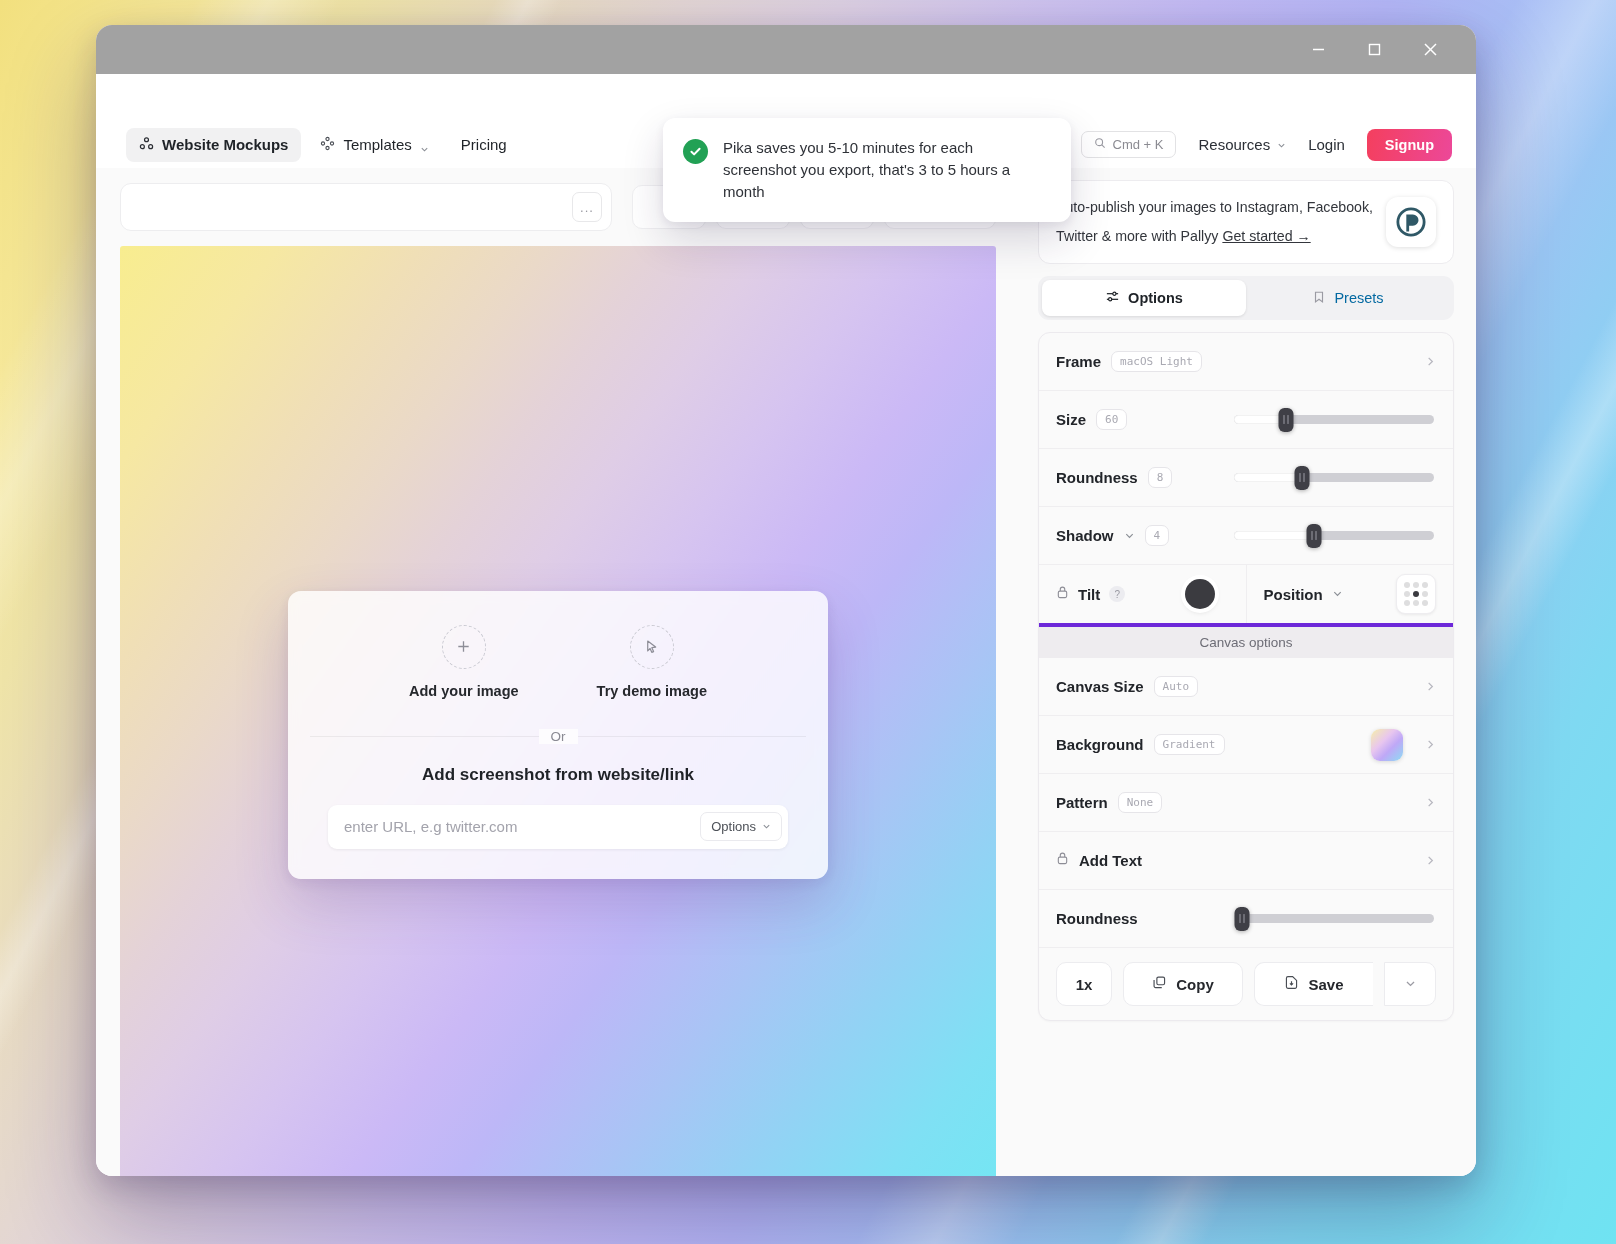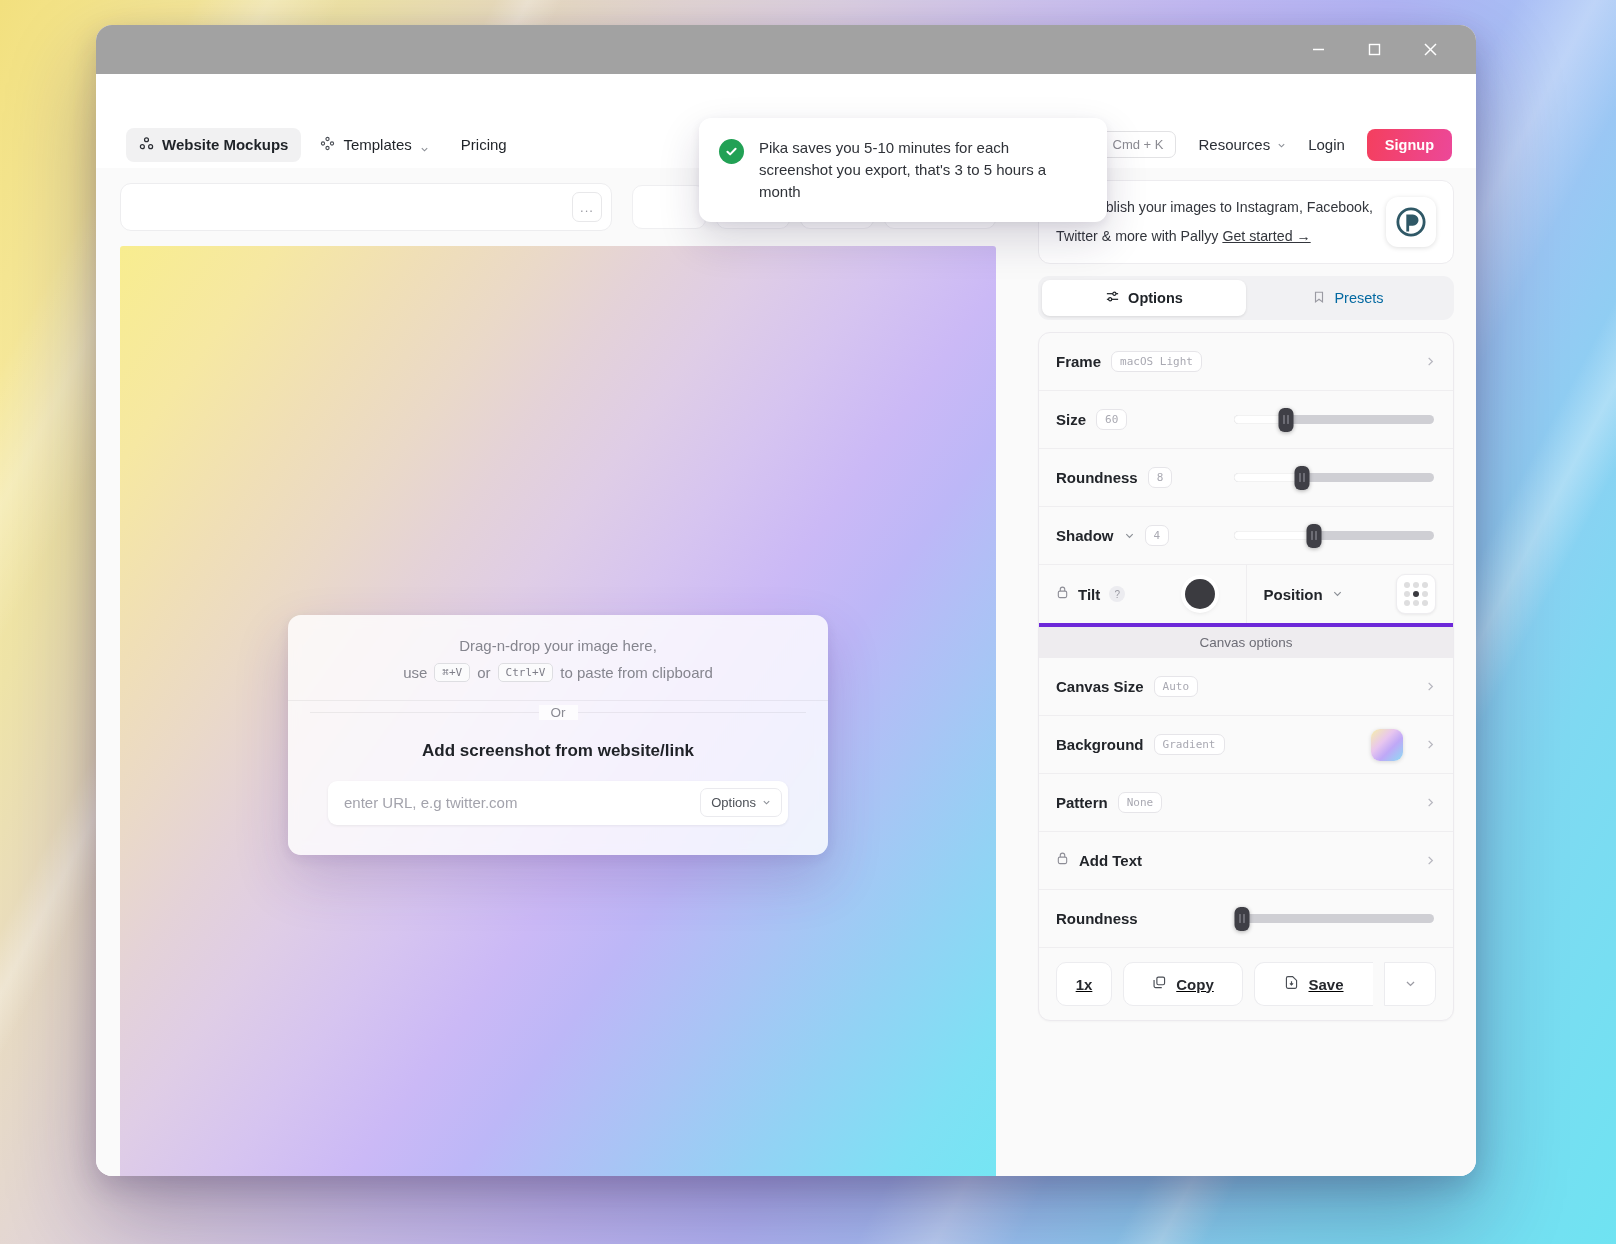--- a/index.html
+++ b/index.html
@@ -228,34 +228,34 @@
   }
   .switch.off { background:#d6d6da; }
   .switch.on { background:#fff; box-shadow:inset 0 0 0 1px #e4e3e7, 0 1px 3px rgba(0,0,0,.10); }
   .switch .knob {
     position:absolute; top:3px; width:19px; height:19px; border-radius:50%;
     display:flex; align-items:center; justify-content:center;
   }
   .switch.off .knob { left:3px; background:#bdbdc3; color:#e9e9ec; }
   .switch.on .knob { right:3px; background:#3b3b40; color:#fff; }
   .toggle-label { font-size:15px; color:#22252a; font-weight:700; }
-  .actions { display:flex; align-items:center; gap:11px; padding:14px 17px;text-decoration:underline; }
+  .actions { display:flex; align-items:center; gap:11px; padding:14px 17px; }
   .act {
     height:44px; border:1px solid #ececef; border-radius:10px; background:#fff;
     display:flex; align-items:center; justify-content:center; gap:9px;
     font-size:15px; color:#26282d; font-weight:600;
   }
   .act.zoom { width:56px; }
   .act.copy { flex:1; }
   .act.save { flex:1; border-radius:10px 0 0 10px; border-right:0; }
   .act.savecaret { width:52px; border-radius:0 10px 10px 0; color:#9b9ba3; }
 
   
   .toast {
-    position:absolute; left:603px; top:93px; width:408px;
+    position:absolute; left:567px; top:93px; width:408px;
     background:#fff; border-radius:12px; padding:19px 22px 19px 20px;
     display:flex; gap:15px; align-items:flex-start; z-index:20;
     box-shadow:0 18px 42px rgba(40,25,70,.16), 0 3px 10px rgba(40,25,70,.08);
   }
   .toast-icon { width:25px; height:25px; border-radius:50%; background:#22a155; flex-shrink:0; display:flex; align-items:center; justify-content:center; margin-top:2px; }
   .toast-msg { font-size:15px; color:#2f3238; line-height:1.46; }
 </style>
 </head>
 <body>
 
@@ -360,31 +360,40 @@
           <div class="ghost-btn"></div>
           <div class="ghost-btn"></div>
           <div class="ghost-btn wide"></div>
         </div>
       </div>
 
       <div class="canvas-wrap">
         <div class="canvas">
 
           <div class="dropcard">
-            <div class="drop-head">
-              <div class="l1">Drag-n-drop your image here,</div>
-              <div class="l2">
-                <span>use</span>
-                <span class="kbd">⌘+V</span>
-                <span>or</span>
-                <span class="kbd">Ctrl+V</span>
-                <span>to paste from clipboard</span>
+
+            <div class="drop-actions">
+              <div class="drop-action">
+                <div class="circle-dash">
+                  <svg width="17" height="17" viewBox="0 0 18 18" fill="none" stroke="#8e8e98" stroke-width="1.4">
+                      <line x1="9" y1="3.5" x2="9" y2="14.5"></line>
+                      <line x1="3.5" y1="9" x2="14.5" y2="9"></line>
+                    </svg>
+                </div>
+                <div class="lbl">Add your image</div>
+              </div>
+              <div class="drop-action">
+                <div class="circle-dash">
+                  <svg width="17" height="17" viewBox="0 0 18 18" fill="none" stroke="#8e8e98" stroke-width="1.3" stroke-linejoin="round">
+                      <path d="M5 3.2 L13.4 9.6 L9.4 10.3 L11.2 14.4 L9.3 15.2 L7.5 11.1 L5 13.7 Z"></path>
+                    </svg>
+                </div>
+                <div class="lbl">Try demo image</div>
               </div>
             </div>
-
 
             <div class="or-row">
               <span class="or-pill">Or</span>
             </div>
 
             <div class="drop-bottom">
               <h3>Add screenshot from website/link</h3>
               <div class="url-row">
                 <input type="text" value="" placeholder="enter URL, e.g twitter.com" style="">
                 <div class="opt-pill">

